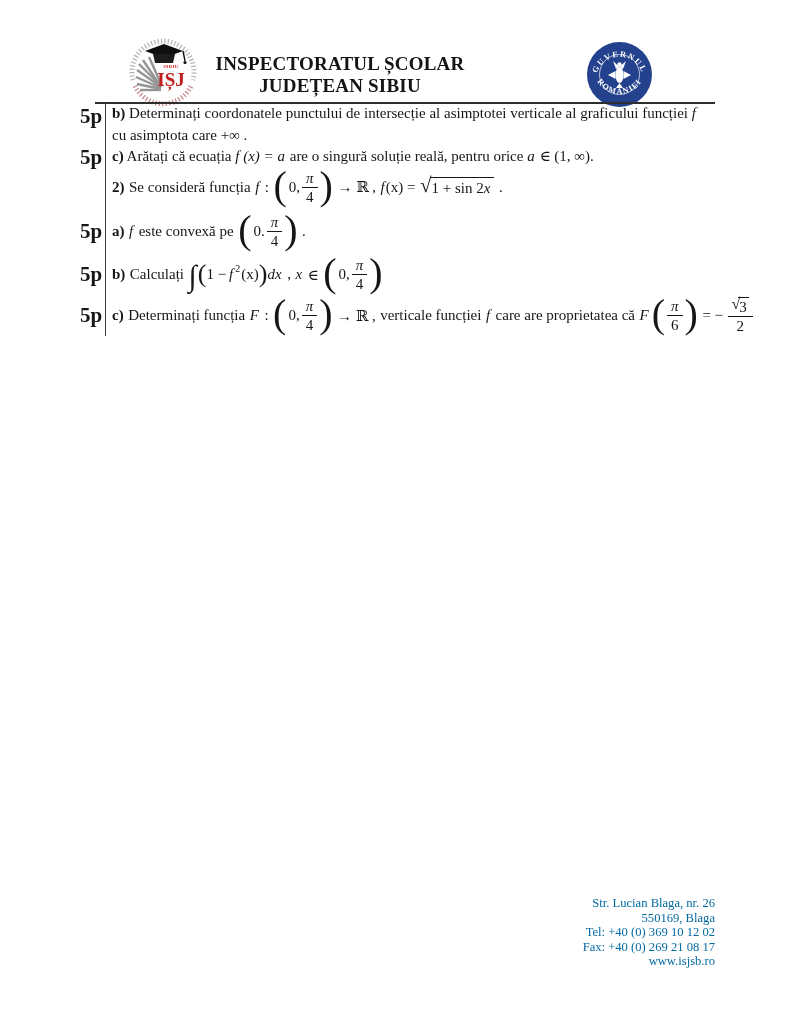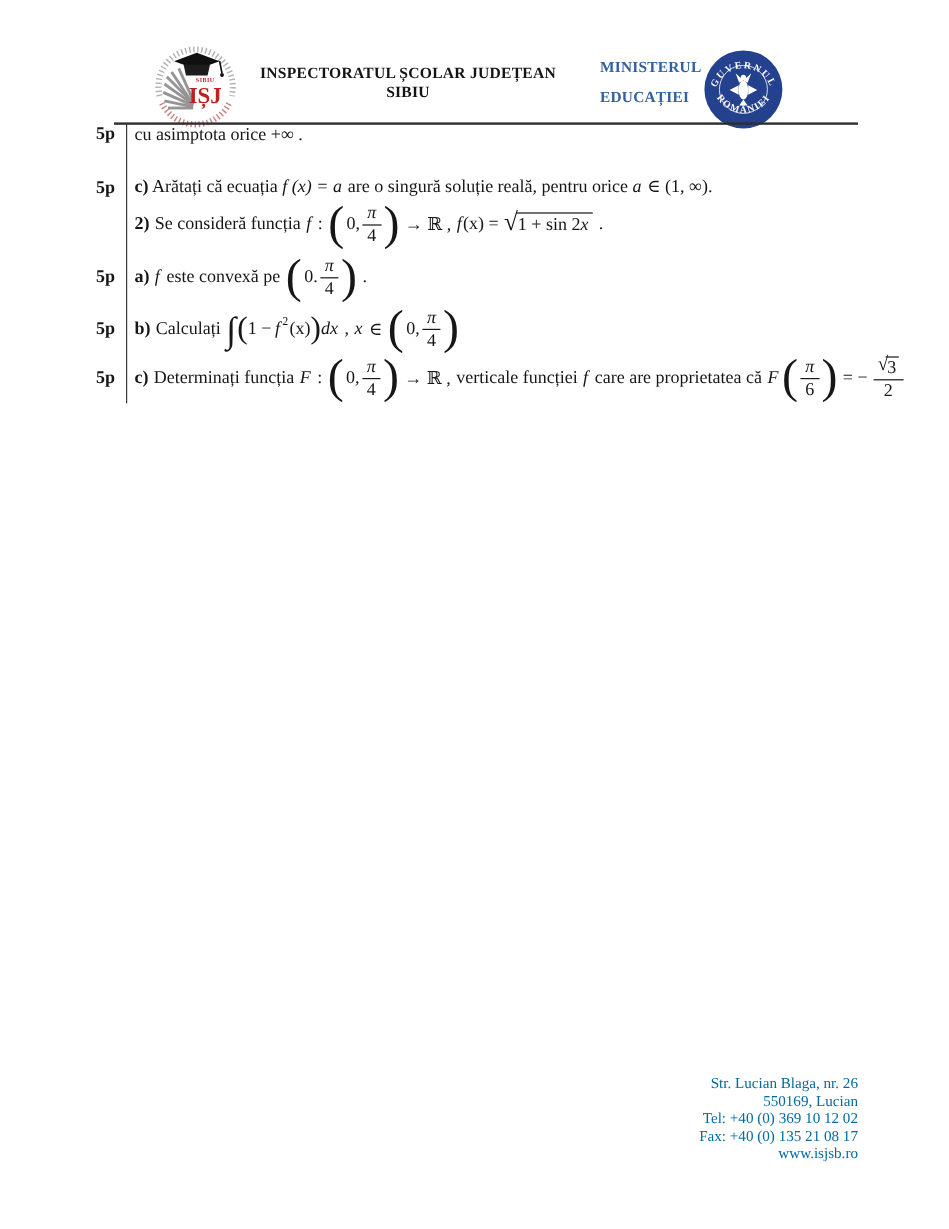--- a/index.html
+++ b/index.html
@@ -6,32 +6,32 @@
   html,body { background:#ffffff; }
   .page {
     position:relative; width:791px; height:1024px; background:#fff;
     font-family:"Liberation Serif","DejaVu Serif",serif;
     color:var(--text_color,#161616); overflow:hidden;
   }
   
   .isj-logo { position:absolute; left:121px; top:34px; }
   .hdr-title {
     position:absolute; left:205px; top:53px; width:270px; text-align:center;
-    font-weight:bold; font-size:13px; letter-spacing:.2px; color:#141414;
+    font-weight:bold; font-size:19px; letter-spacing:.2px; color:#141414;
   }
   .ministry {
     position:absolute; left:500px; top:44px; font-weight:bold; font-size:12.8px;
     line-height:25px; color:var(--ministry_blue,#33609f); letter-spacing:.2px;
   }
   .seal { position:absolute; left:586px; top:41px; }
   .hrule { position:absolute; left:95px; top:102px; width:620px; height:1.6px; background:#2e2e2e; }
   .vrule { position:absolute; left:105px; top:103px; width:1.3px; height:233px; background:#3a3a3a; }
   
   .row { position:absolute; left:80px; display:flex; align-items:center; font-size:15px; }
-  .row .pts { width:26px; flex:0 0 26px; font-weight:bold; font-size:15px; }
+  .row .pts { width:26px; flex:0 0 26px; font-weight:bold; font-size:21px; }
   .row .content { margin-left:6px; }
   .pline { line-height:21.5px; white-space:nowrap; }
   .mline { display:flex; align-items:center; gap:4.5px; white-space:nowrap; }
   b.lbl { font-weight:bold; }
   .it { font-style:italic; padding-right:1px; }
   .m { display:inline-flex; align-items:center; gap:2px; }
   .m0 { display:inline-flex; align-items:center; gap:0; }
   .bp { font-size:40px; line-height:.82; font-weight:300; position:relative; top:-1px; }
   .mp { font-size:26px; line-height:.85; font-weight:300; }
   .int { font-size:30px; line-height:.85; position:relative; top:1px; margin-right:1px; }
@@ -74,24 +74,20 @@
       <path d="M32,20 L54,20 L52,29 L34,29 Z" fill="#1c1c1c"></path>
       <line x1="62" y1="17" x2="64" y2="27" stroke="#101010" stroke-width="1.4"></line>
       <circle cx="64" cy="28.5" r="1.6" fill="#101010"></circle>
     </g>
     <text x="50" y="34" font-size="5" font-weight="bold" fill="var(--logo_red,#c0201e)" letter-spacing=".4" text-anchor="middle">SIBIU</text>
     <text x="50" y="52" font-size="19" font-weight="bold" font-family="Liberation Serif, serif" fill="var(--logo_red,#c0201e)" text-anchor="middle">IȘJ</text>
   </svg>
 
   <div class="hdr-title">INSPECTORATUL ȘCOLAR JUDEȚEAN SIBIU</div>
 
-  <div class="ministry">
-    <div>MINISTERUL</div>
-    <div>EDUCAȚIEI</div>
-  </div>
 
   <svg class="seal" width="67" height="67" viewBox="0 0 67 67">
     <circle cx="33.5" cy="33.5" r="32.5" fill="var(--seal_blue,#24418e)"></circle>
     <circle cx="33.5" cy="33.5" r="20" fill="none" stroke="#ffffff" stroke-width=".8" opacity=".85"></circle>
     <defs>
       <path id="sealTop" d="M 10,35 A 24 24 0 0 1 57,35"></path>
       <path id="sealBot" d="M 8,32 A 26 26 0 0 0 59,32"></path>
     </defs>
     <text font-size="8.2" font-weight="bold" fill="#ffffff" letter-spacing="1.6">
       <textPath href="#sealTop" startOffset="50%" text-anchor="middle">GUVERNUL</textPath>
@@ -110,21 +106,26 @@
     </g>
   </svg>
 
   <div class="hrule"></div>
   <div class="vrule"></div>
 
   <div class="row" style="top:103px; align-items:flex-start;">
     <span class="pts" style="padding-top:1px">5p</span>
     <div class="content">
       <div class="pline">
-        <span>cu asimptota orice</span>
+        <b class="lbl">b)</b>
+        <span>Determinați coordonatele punctului de intersecție al asimptotei verticale al graficului funcției</span>
+        <span class="it">f</span>
+      </div>
+      <div class="pline">
+        <span>cu asimptota care</span>
         <span>+∞ .</span>
       </div>
     </div>
   </div>
 
   <div class="row" style="top:146px; height:22px;">
     <span class="pts">5p</span>
     <div class="content pline">
       <b class="lbl">c)</b>
       <span>Arătați că ecuația</span>
@@ -253,19 +254,19 @@
               <span class="vin">3</span>
             </span>
         </span>
         <span class="dn">2</span>
       </span>
     </div>
   </div>
 
   <div class="footer">
     <div>Str. Lucian Blaga, nr. 26</div>
-    <div>550169, Lucian</div>
+    <div>550169, Blaga</div>
     <div>Tel: +40 (0) 369 10 12 02</div>
-    <div>Fax: +40 (0) 135 21 08 17</div>
+    <div>Fax: +40 (0) 269 21 08 17</div>
     <div>www.isjsb.ro</div>
   </div>
 
 </div>
 
 </body></html>

